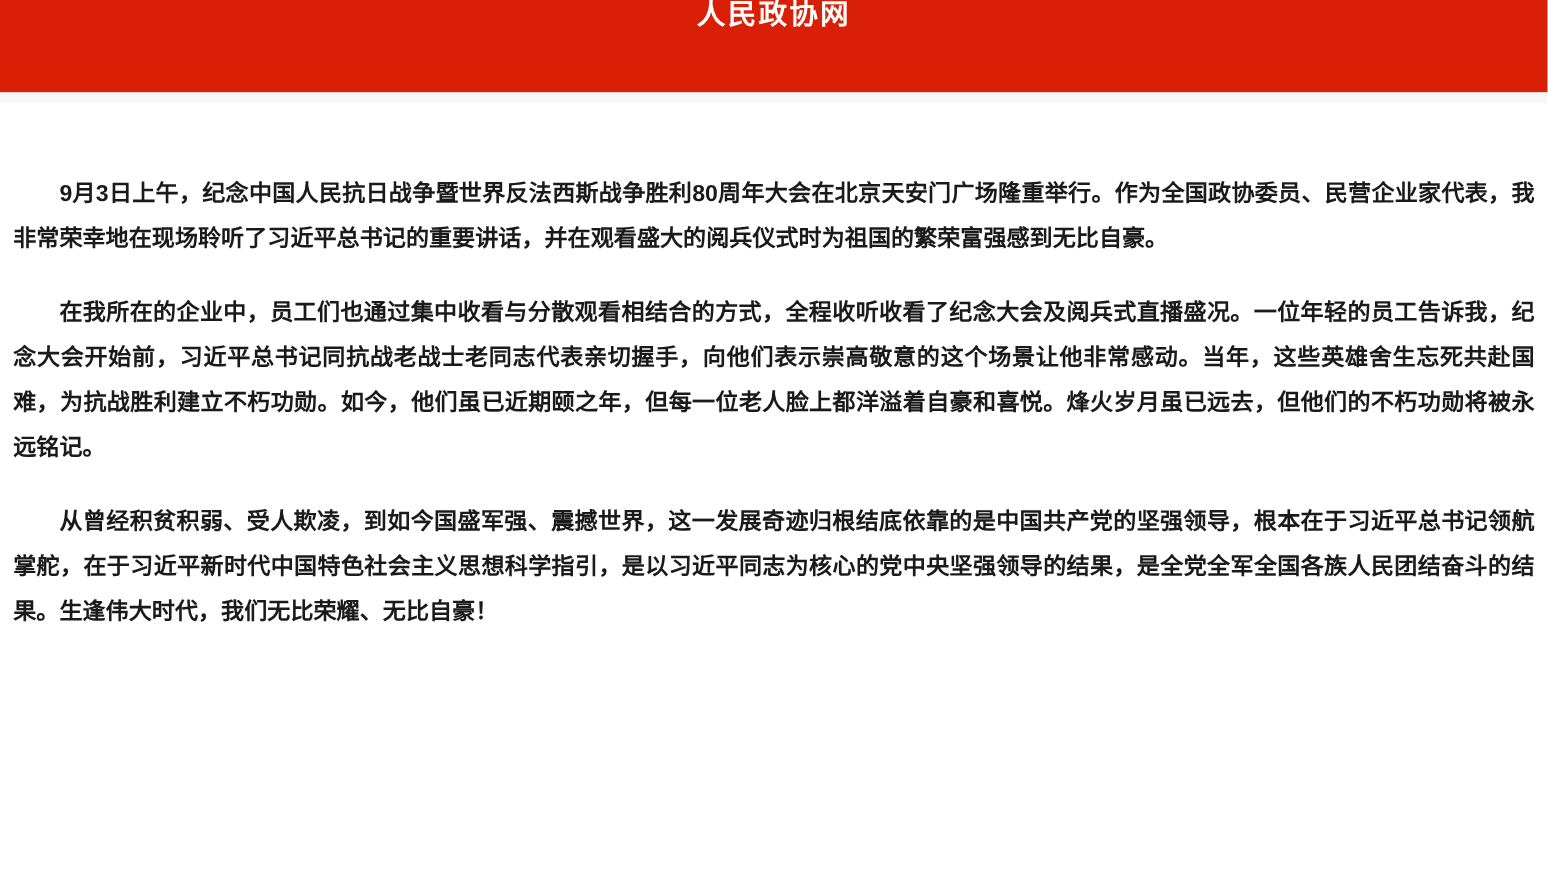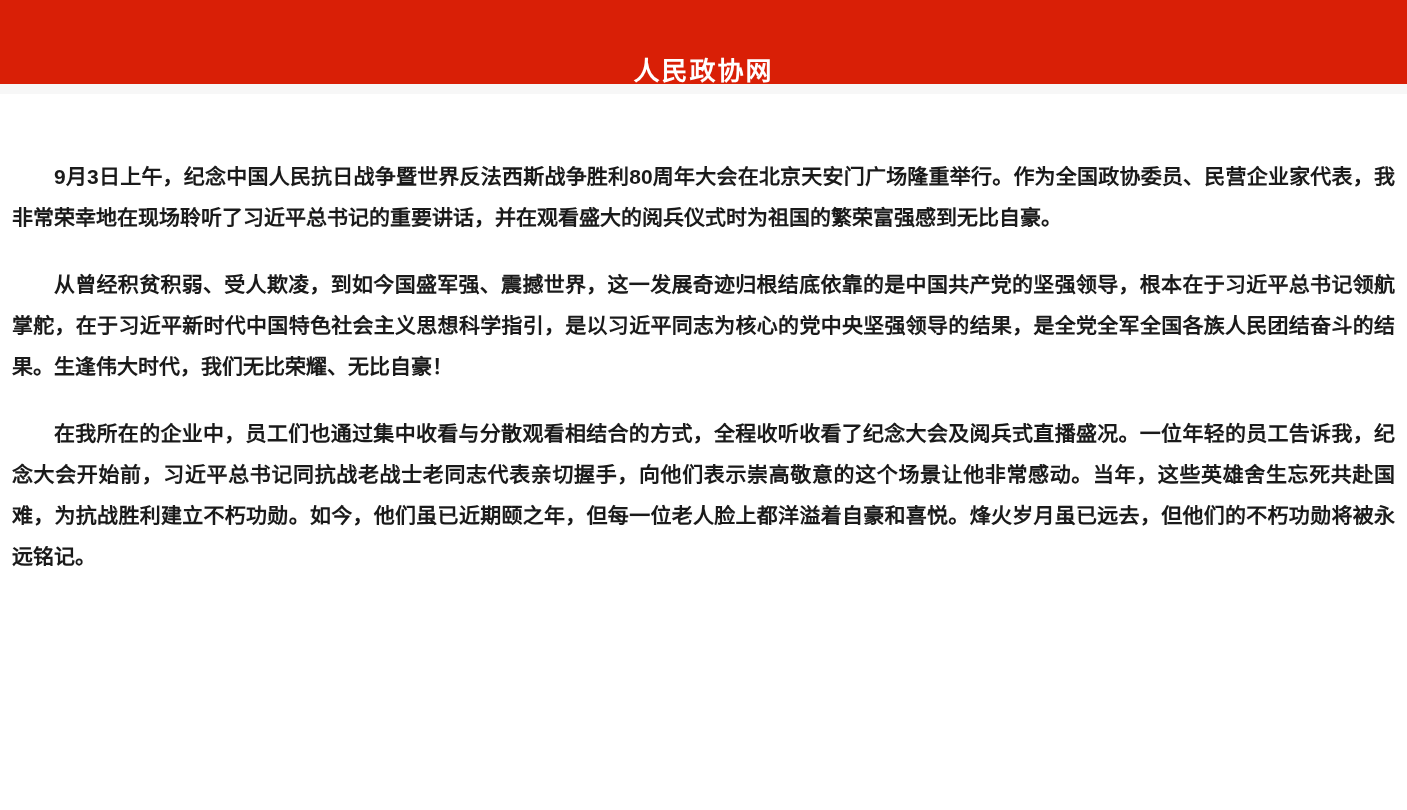--- a/index.html
+++ b/index.html
@@ -18,21 +18,21 @@
     height: 810px;
     position: relative;
     background: #ffffff;
     box-sizing: border-box;
   }
   .site-header {
     width: 100%;
     height: 84px;
     background: #d91f06;
     display: flex;
-    align-items: flex-end;
+    align-items: flex-start;
     justify-content: center;
     box-sizing: border-box;
   }
   .site-title {
     color: #ffffff;
     font-size: 26px;
     font-weight: 700;
     letter-spacing: 2px;
     line-height: 1;
     font-family: "Liberation Sans", "DejaVu Sans", sans-serif;
@@ -82,19 +82,19 @@
     <span class="site-title">人民政协网</span>
   </div>
 
   <div class="header-divider"></div>
 
   <div class="article">
 
 
     <div class="article-body">
       <p class="para">9月3日上午，纪念中国人民抗日战争暨世界反法西斯战争胜利80周年大会在北京天安门广场隆重举行。作为全国政协委员、民营企业家代表，我非常荣幸地在现场聆听了习近平总书记的重要讲话，并在观看盛大的阅兵仪式时为祖国的繁荣富强感到无比自豪。</p>
+      <p class="para">在我所在的企业中，员工们也通过集中收看与分散观看相结合的方式，全程收听收看了纪念大会及阅兵式直播盛况。一位年轻的员工告诉我，纪念大会开始前，习近平总书记同抗战老战士老同志代表亲切握手，向他们表示崇高敬意的这个场景让他非常感动。当年，这些英雄舍生忘死共赴国难，为抗战胜利建立不朽功勋。如今，他们虽已近期颐之年，但每一位老人脸上都洋溢着自豪和喜悦。烽火岁月虽已远去，但他们的不朽功勋将被永远铭记。</p>
       <p class="para">从曾经积贫积弱、受人欺凌，到如今国盛军强、震撼世界，这一发展奇迹归根结底依靠的是中国共产党的坚强领导，根本在于习近平总书记领航掌舵，在于习近平新时代中国特色社会主义思想科学指引，是以习近平同志为核心的党中央坚强领导的结果，是全党全军全国各族人民团结奋斗的结果。生逢伟大时代，我们无比荣耀、无比自豪！</p>
-      <p class="para">在我所在的企业中，员工们也通过集中收看与分散观看相结合的方式，全程收听收看了纪念大会及阅兵式直播盛况。一位年轻的员工告诉我，纪念大会开始前，习近平总书记同抗战老战士老同志代表亲切握手，向他们表示崇高敬意的这个场景让他非常感动。当年，这些英雄舍生忘死共赴国难，为抗战胜利建立不朽功勋。如今，他们虽已近期颐之年，但每一位老人脸上都洋溢着自豪和喜悦。烽火岁月虽已远去，但他们的不朽功勋将被永远铭记。</p>
     </div>
 
   </div>
 
 </div>
 
 </body></html>

